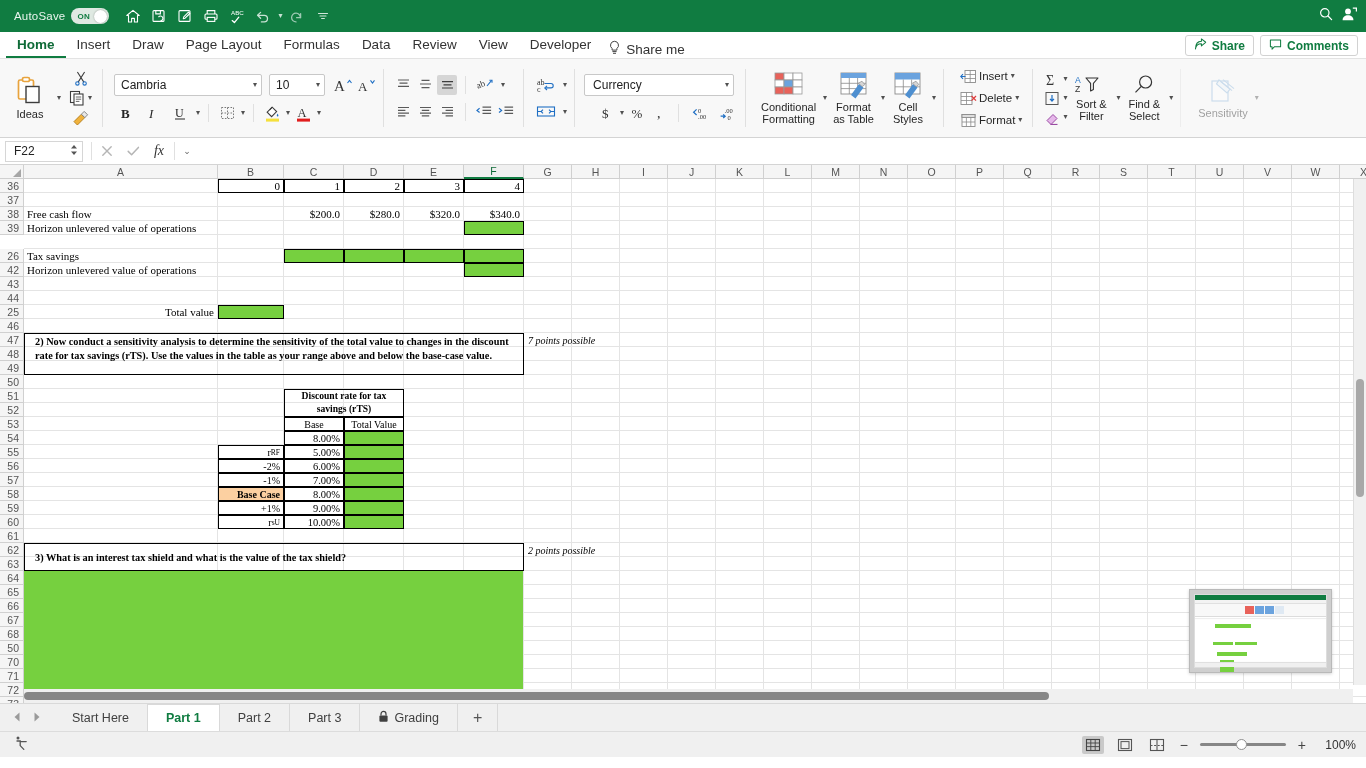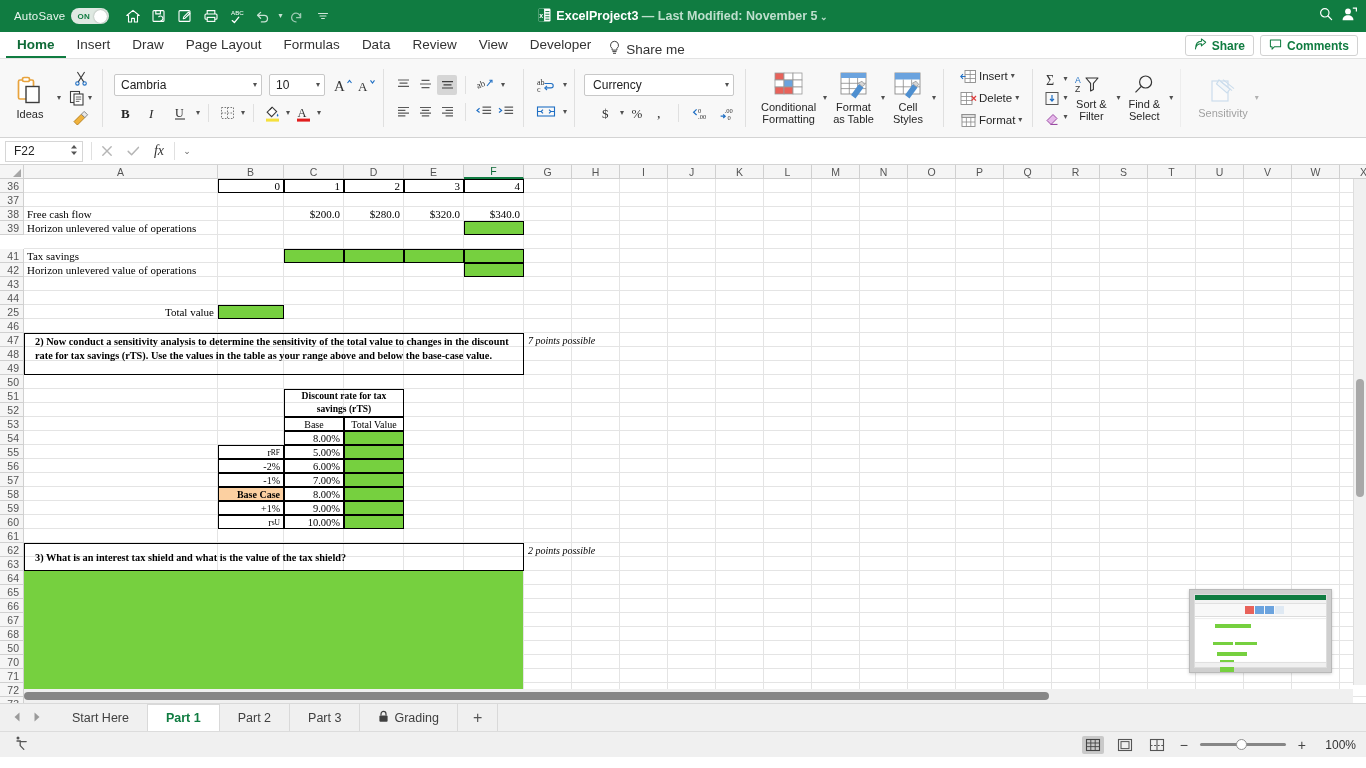--- a/index.html
+++ b/index.html
@@ -258,30 +258,20 @@
           <path d="M12.6 5.6v4.1h-4" fill="none" stroke="#9dc9b3" stroke-width="1.3" stroke-linecap="round" stroke-linejoin="round"></path>
         </svg>
     </span>
     <span class="qbtn">
       <svg width="14" height="14" viewBox="0 0 14 14">
           <path d="M2.5 4.5h9M4 7h6M5.6 9.5h2.8" stroke="#cfe7da" stroke-width="1.1" stroke-linecap="round"></path>
         </svg>
     </span>
   </div>
 
-  <div class="titletext">
-    <span class="docicon">
-      <svg width="13" height="14" viewBox="0 0 13 14">
-          <rect x="0.5" y="0.5" width="12" height="13" rx="1.2" fill="#fff"></rect>
-          <rect x="0.5" y="0.5" width="5.6" height="13" rx="1.2" fill="#107c41"></rect>
-          <text x="1.3" y="10" font-size="7" fill="#fff" font-family="Liberation Sans" font-weight="bold">x</text>
-          <path d="M7.4 3.6h4M7.4 6.2h4M7.4 8.8h4M7.4 11.2h4" stroke="#107c41" stroke-width="1"></path>
-        </svg>
-    </span><span class="fname">ExcelProject3</span><span> </span><span class="modif">— Last Modified: November 5</span><span class="modif" style="font-size:9px"> ⌄</span>
-  </div>
 
   <div class="titleright">
     <span class="qbtn">
       <svg width="16" height="16" viewBox="0 0 16 16">
           <circle cx="6.8" cy="6.8" r="4.2" fill="none" stroke="#fff" stroke-width="1.2"></circle>
           <path d="M10 10 13.6 13.6" stroke="#fff" stroke-width="1.3" stroke-linecap="round"></path>
         </svg>
     </span>
     <span class="qbtn">
       <svg width="18" height="16" viewBox="0 0 18 16">
@@ -785,21 +775,21 @@
       <div class="ch" style="left: 1220px; width: 48px;">V</div>
       <div class="ch" style="left: 1268px; width: 48px;">W</div>
       <div class="ch" style="left: 1316px; width: 48px;">X</div>
     </div>
   <div class="rowhead" id="rowhead">
       <div class="rh" style="top: 0px; height: 14px;">36</div>
       <div class="rh" style="top: 14px; height: 14px;">37</div>
       <div class="rh" style="top: 28px; height: 14px;">38</div>
       <div class="rh" style="top: 42px; height: 14px;">39</div>
       <div class="rh" style="top: 72px; height: 14px;">40</div>
-      <div class="rh" style="top: 70px; height: 14px;">41</div>
+      <div class="rh" style="top: 70px; height: 14px;">26</div>
       <div class="rh" style="top: 84px; height: 14px;">42</div>
       <div class="rh" style="top: 98px; height: 14px;">43</div>
       <div class="rh" style="top: 112px; height: 14px;">44</div>
       <div class="rh" style="top: 126px; height: 14px;">25</div>
       <div class="rh" style="top: 140px; height: 14px;">46</div>
       <div class="rh" style="top: 154px; height: 14px;">47</div>
       <div class="rh" style="top: 168px; height: 14px;">48</div>
       <div class="rh" style="top: 182px; height: 14px;">49</div>
       <div class="rh" style="top: 196px; height: 14px;">50</div>
       <div class="rh" style="top: 210px; height: 14px;">51</div>

